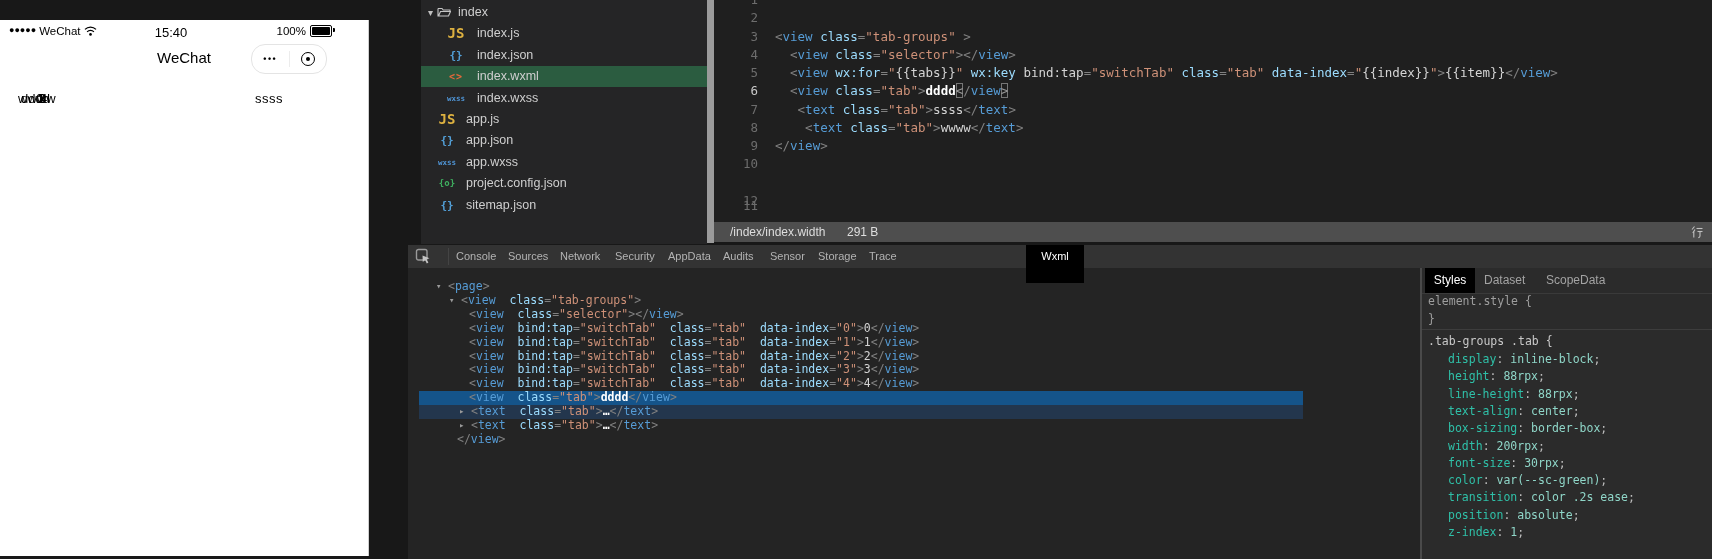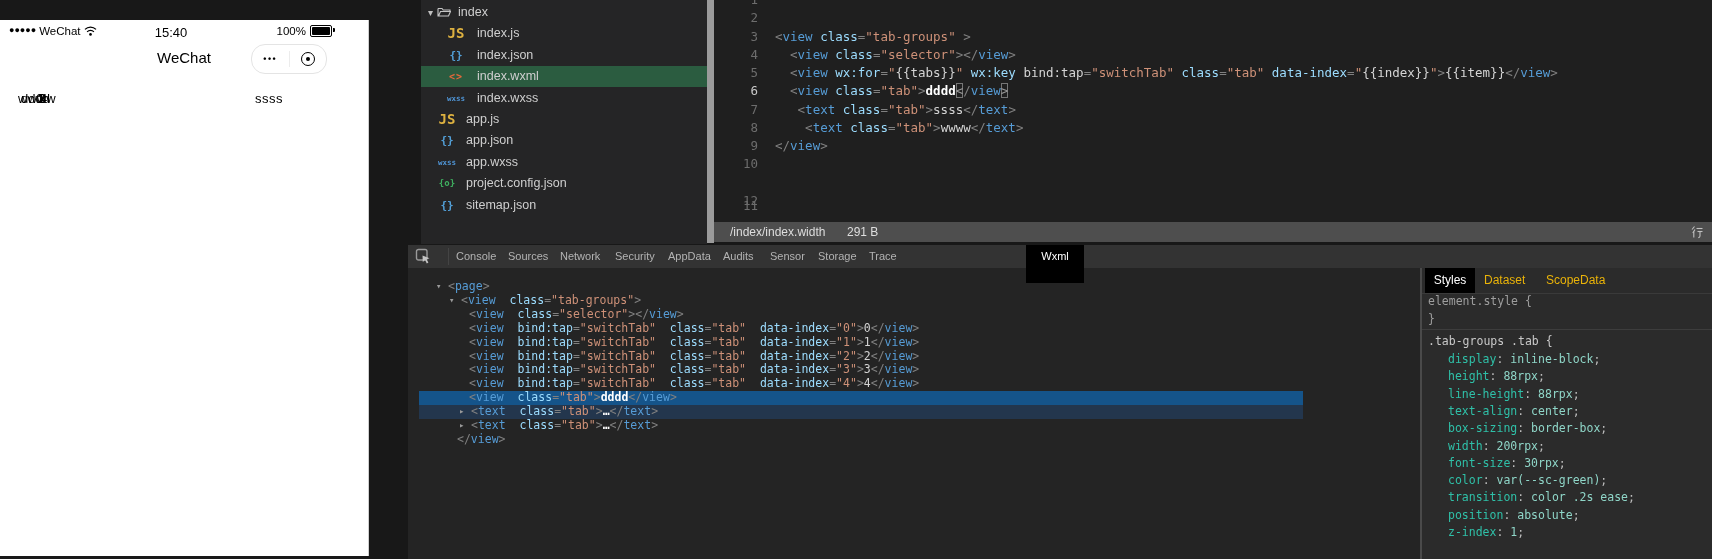--- a/index.html
+++ b/index.html
@@ -69,21 +69,21 @@
             font-family:"DejaVu Sans Mono",monospace;font-size:11.5px;}
   .tr-row{position:absolute;height:13.9px;line-height:13.9px;white-space:pre;left:11px;width:884px;}
   .tr-row.sel{background:#15548a;}
   .tr-row.hov{background:#23364d;}
   .tr-arrow{position:absolute;top:0;color:#9a9a9a;font-size:9px;}
   .tr-txt{position:absolute;top:0;}
   
   .dbg-side{position:absolute;left:1012px;top:23px;width:292px;height:291px;background:#2b2b2b;
             border-left:2px solid #4a4a4a;}
   .sb-tabs{position:absolute;left:0;top:0;width:100%;height:25px;border-bottom:1px solid #3a3a3a;font-size:12px;}
-  .sb-tab{position:absolute;top:0;height:25px;line-height:25px;color:#eab308;}
+  .sb-tab{position:absolute;top:0;height:25px;line-height:25px;color:#a3a3a3;}
   .sb-tab.active{background:#000;color:#fff;text-align:center;}
   .sb-content{position:absolute;left:0;top:25px;width:100%;bottom:0;
               font-family:"DejaVu Sans Mono",monospace;font-size:11.5px;}
   .sb-line{position:absolute;left:6px;white-space:pre;height:14px;line-height:14px;color:#c8c8c8;}
   .sb-dim{color:#9e9e9e;}
   .sb-sep{position:absolute;left:0;width:100%;height:1px;background:#3d3d3d;}
   .sb-prop-line{position:absolute;left:26px;white-space:pre;height:17.3px;line-height:17.3px;}
   .sb-prop{color:#2fc0a8;}
   .sb-val{color:#8fd6c8;}
   .sb-punct{color:#bdbdbd;}

